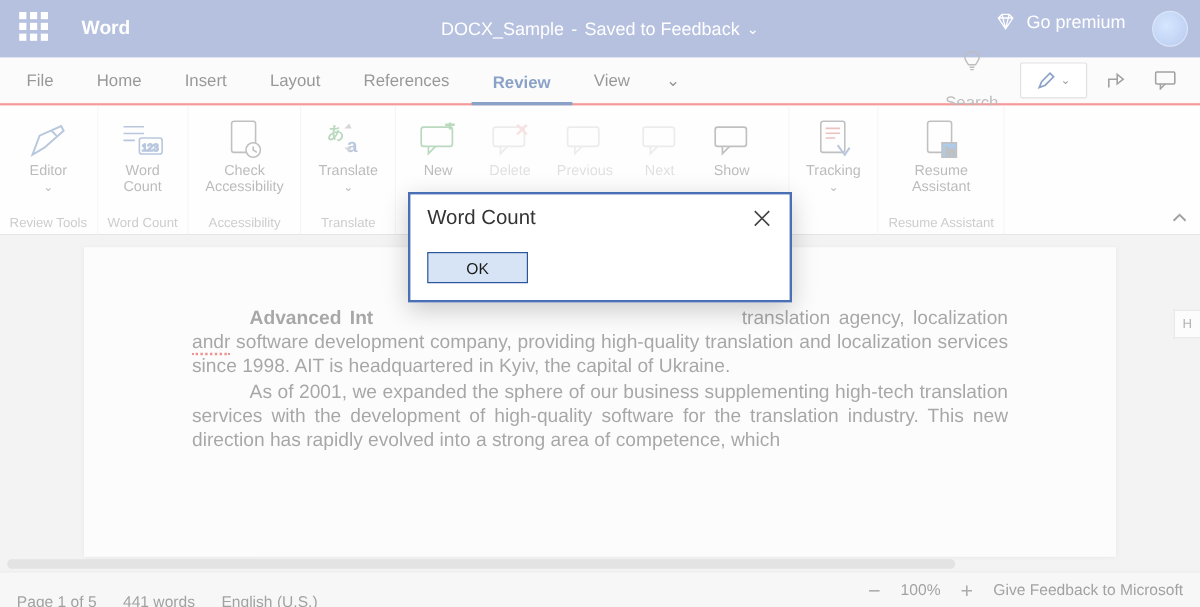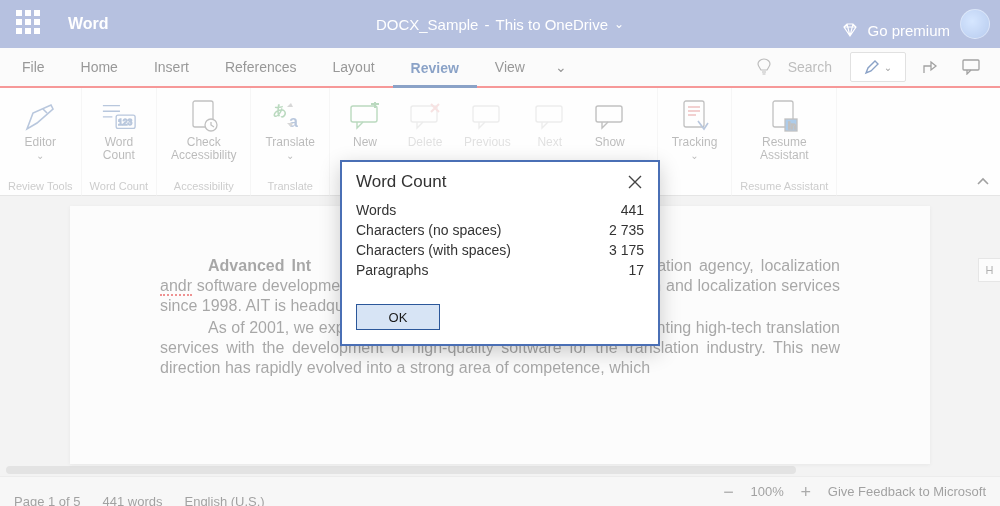--- a/index.html
+++ b/index.html
@@ -6,32 +6,32 @@
   body { width: 1000px; height: 506px; background: #f3f3f3; overflow: hidden; position: relative; }
 
   
   .titlebar { height: 48px; background: #7b8ec7; display: flex; align-items: center; color: white; padding: 0 10px; position: relative; }
   .waffle { width: 28px; height: 28px; display: grid; grid-template-columns: repeat(3,6px); grid-template-rows: repeat(3,6px); gap: 3px; margin-left:6px; margin-right: 24px; cursor:pointer;}
   .waffle div { background: white; width:6px; height:6px; }
   .app-name { font-size: 16px; font-weight: 600; }
   .doc-title-wrap { position:absolute; left:50%; transform:translateX(-50%); display:flex; align-items:center; font-size:15px; }
   .doc-title-wrap .sep { margin: 0 6px; }
   .chev { margin-left:6px; font-size:12px; }
-  .titlebar-right { margin-left:auto; display:flex; align-items:flex-end; gap:10px; }
+  .titlebar-right { margin-left:auto; display:flex; align-items:flex-start; gap:22px; }
   .premium { display:flex; align-items:center; gap:8px; font-size:15px; }
   .diamond-icon svg { width:18px; height:18px; }
   .avatar { width:30px; height:30px; border-radius:50%; background: radial-gradient(circle at 40% 40%, #b4d2ff, #7ca0e0); border:1px solid rgba(255,255,255,0.4);}
   
   
   .tabs { height: 40px; background: #f8f8f8; display:flex; align-items:center; padding: 0 4px; border-bottom: 2px solid #ef4444; position: relative;}
   .tab { padding: 0 18px; height:40px; display:flex; align-items:center; font-size:14px; color:#444; cursor:pointer; }
   .tab.narrow { padding: 0 12px; }
   .tab.active { color:#2b579a; font-weight:600; border-bottom: 3px solid #2b579a; margin-bottom:-1px; padding-top:3px; }
   .tabs-right { margin-left:auto; display:flex; align-items:center; gap:10px; padding-right:10px; }
-  .search-wrap { display:flex; align-items:center; gap:17px; color:#888; font-size:14px; padding:0 8px;}
+  .search-wrap { display:flex; align-items:center; gap:17px; color:#888; font-size:14px; padding:0 8px;flex-direction:column;}
   .edit-btn { border:1px solid #c8c8c8; border-radius:2px; width:56px; height:30px; display:flex; align-items:center; justify-content:center; gap:4px; background:white; cursor:pointer;}
   .icon-btn { width:30px; height:30px; display:flex; align-items:center; justify-content:center; cursor:pointer; color:#555;}
 
   
   .ribbon { background:#fdfdfd; border-bottom:1px solid #d0d0d0; height:108px; position:relative; }
   .ribbon-groups { display:flex; height:108px; opacity:0.6; }
   .group { border-right:1px solid #e6e6e6; padding: 6px 8px 0 8px; display:flex; flex-direction:column; align-items:center; justify-content:space-between;}
   .group-bottom { font-size:11px; color:#666; padding:4px 0; white-space:nowrap;}
   .btns-row { display:flex; gap:6px; }
   .big-btn { display:flex; flex-direction:column; align-items:center; justify-content:flex-start; padding: 4px 6px; cursor:pointer; min-width:54px;}
@@ -79,42 +79,42 @@
       <div></div>
       <div></div>
       <div></div>
       <div></div>
       <div></div>
   </div>
   <div class="app-name">Word</div>
   <div class="doc-title-wrap">
     <span>DOCX_Sample</span>
     <span class="sep">-</span>
-    <span>This to OneDrive</span>
+    <span>Saved to Feedback</span>
     <span class="chev">⌄</span>
   </div>
   <div class="titlebar-right">
     <div class="premium">
       <span class="diamond-icon">
         <svg viewBox="0 0 24 24" fill="none" stroke="white" stroke-width="1.5">
             <path d="M4 8 L8 4 L16 4 L20 8 L12 20 Z M4 8 H20 M8 4 L12 20 M16 4 L12 20"></path>
           </svg>
       </span>
       <span>Go premium</span>
     </div>
     <div class="avatar"></div>
   </div>
 </div>
 
 <div class="tabs">
   <div class="tab">File</div>
   <div class="tab">Home</div>
   <div class="tab">Insert</div>
+  <div class="tab">Layout</div>
   <div class="tab">References</div>
-  <div class="tab">Layout</div>
   <div class="tab active">Review</div>
   <div class="tab">View</div>
   <div class="tab narrow">⌄</div>
   <div class="tabs-right">
     <div class="search-wrap">
       <span>
         <svg width="14" height="18" viewBox="0 0 14 18" fill="none" stroke="#888" stroke-width="1.2">
             <path d="M7 1 C3 1 1 4 1 6 C1 8 3 10 4 12 H10 C11 10 13 8 13 6 C13 4 11 1 7 1 Z M5 14 H9 M5.5 16 H8.5"></path>
           </svg>
       </span>
@@ -330,34 +330,16 @@
 
 <div class="modal">
   <div class="modal-title">
     <span>Word Count</span>
     <span class="modal-close">
       <svg width="18" height="18" viewBox="0 0 18 18" stroke="#444" stroke-width="1.4">
           <path d="M3 3 L15 15 M15 3 L3 15"></path>
         </svg>
     </span>
   </div>
-  <div class="modal-body">
-    <div class="wc-row">
-      <span>Words</span>
-      <span>441</span>
-    </div>
-    <div class="wc-row">
-      <span>Characters (no spaces)</span>
-      <span>2 735</span>
-    </div>
-    <div class="wc-row">
-      <span>Characters (with spaces)</span>
-      <span>3 175</span>
-    </div>
-    <div class="wc-row">
-      <span>Paragraphs</span>
-      <span>17</span>
-    </div>
-  </div>
   <div class="modal-footer">
     <button class="ok-btn">OK</button>
   </div>
 </div>
 
 </body></html>

